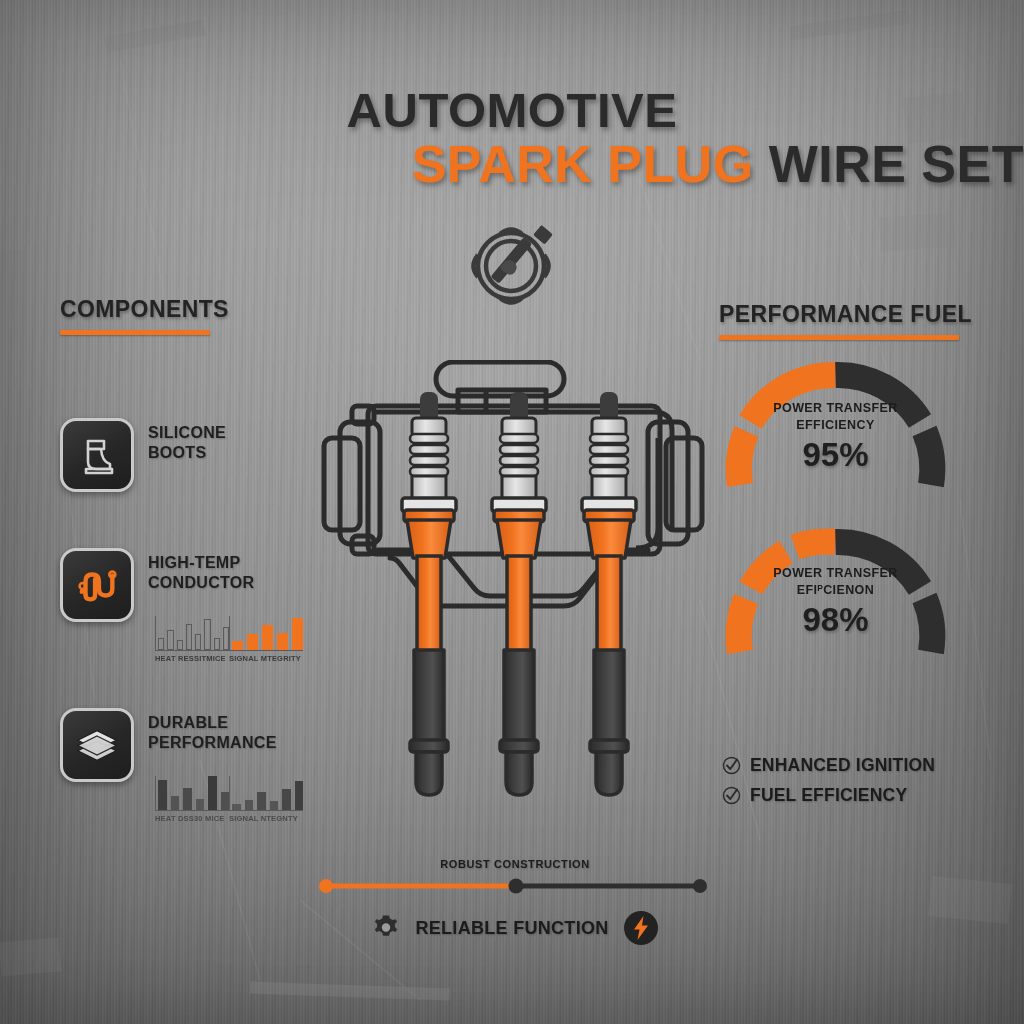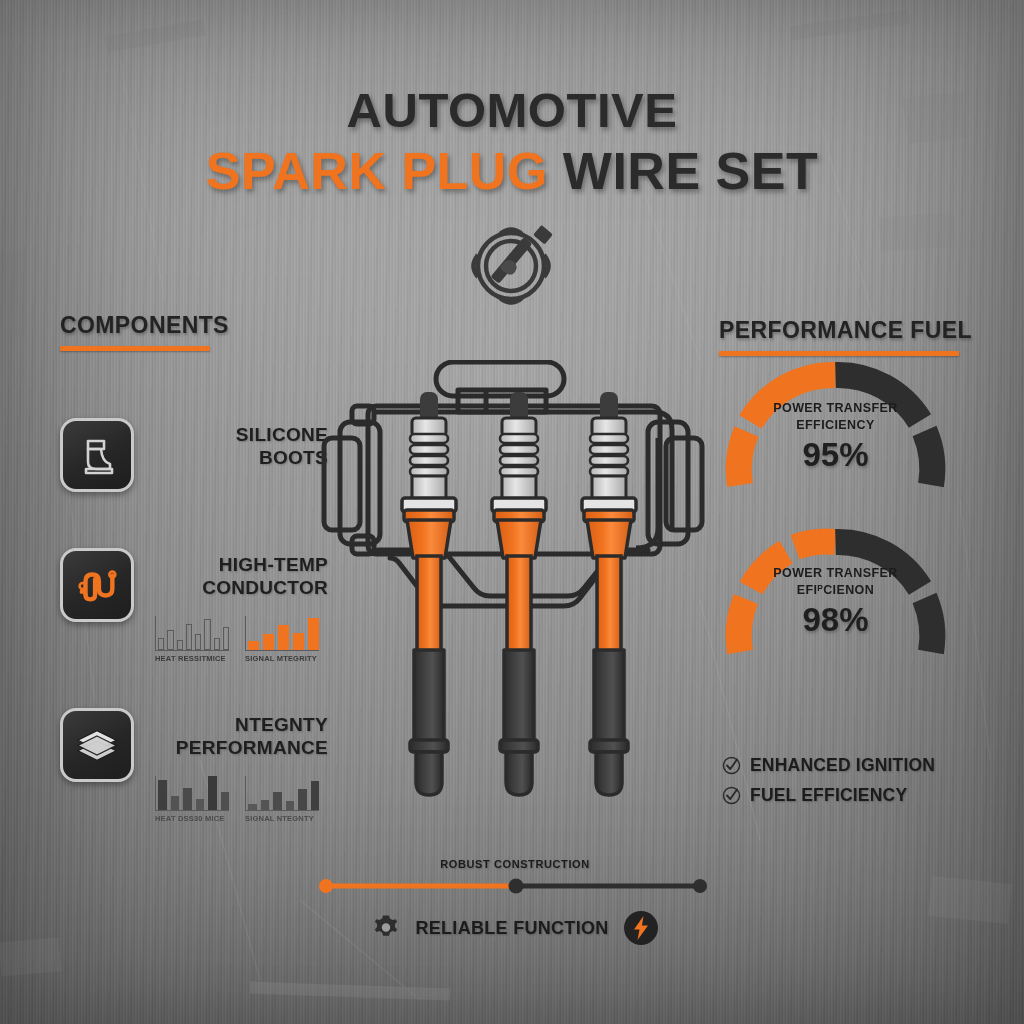--- a/index.html
+++ b/index.html
@@ -21,54 +21,53 @@
   .vign{position:absolute;inset:0;pointer-events:none;
     box-shadow:inset 0 0 180px 40px rgba(0,0,0,.22), inset 0 0 60px 6px rgba(0,0,0,.10);}
 
   
   #title-block{position:absolute;left:0;top:86px;width:1024px;text-align:center;}
   .t-line{
     font-weight:bold;letter-spacing:.5px;line-height:1.0;
     text-shadow:2px 3px 5px rgba(0,0,0,.35);
   }
   #title-line1{font-size:49px;color:#2b2b2b;}
-  #title-line2{font-size:52px;margin-top:10px;white-space:nowrap;}
+  #title-line2{font-size:52px;margin-top:3px;white-space:nowrap;text-align:right;}
   #title-line2 .o{color:#f0731f;}
   #title-line2 .d{color:#2b2b2b;}
 
   
   #top-badge{position:absolute;left:456px;top:216px;width:110px;height:100px;}
 
   
-  .sec-head{position:absolute;margin-top:16px;}
+  .sec-head{position:absolute;}
   .sec-title{font-size:23px;font-weight:bold;color:#232323;letter-spacing:.4px;
     text-shadow:1px 2px 3px rgba(0,0,0,.28);}
   .sec-rule{height:5px;background:#f0731f;margin-top:7px;border-radius:1px;
     box-shadow:0 1px 2px rgba(0,0,0,.3);}
   #components-head{left:60px;top:296px;}
   #components-head .sec-rule{width:150px;}
   #perf-head{left:719px;top:301px;}
   #perf-head .sec-rule{width:240px;}
 
   
   .comp-row{position:absolute;}
   .comp-icon{
     position:absolute;left:0;top:0;width:68px;height:68px;border-radius:16px;
     background:linear-gradient(150deg,#3b3b3b 0%,#262626 55%,#1e1e1e 100%);
     border:3px solid #c9c9c9;
     box-shadow:0 3px 6px rgba(0,0,0,.35);
     display:flex;align-items:center;justify-content:center;
   }
   .comp-label{
     position:absolute;left:88px;top:5px;width:180px;
-    font-size:19px;font-weight:bold;color:#1f1f1f;line-height:1.22;letter-spacing:.3px;
+    font-size:16px;font-weight:bold;color:#1f1f1f;line-height:1.22;letter-spacing:.3px;
     text-shadow:1px 1px 2px rgba(0,0,0,.22);
-    text-align:right;
   }
-  .minicharts{position:absolute;left:95px;top:72px;display:flex;gap:16px;}
+  .minicharts{position:absolute;left:95px;top:72px;display:flex;}
   .mc{width:74px;}
   .mc-bars{height:34px;display:flex;align-items:flex-end;gap:3px;
     border-left:1.5px solid #59595e;border-bottom:1.5px solid #59595e;padding-left:2px;}
   .mc-bars i{display:block;width:8px;}
   .mc-cap{font-size:7.5px;font-weight:bold;letter-spacing:.2px;margin-top:3px;
     color:#3a3a3a;white-space:nowrap;}
   .mc.dim .mc-cap{color:#4a4a4a;}
 
   #comp-0{left:60px;top:418px;}
   #comp-1{left:60px;top:548px;}
@@ -227,21 +226,21 @@
         </g>
         <g fill="#dcdcdc" stroke="#1e1e1e" stroke-width="1.2">
           <path d="M24 20 L44 30 L24 40 L4 30 Z" opacity=".92"></path>
         </g>
         <g fill="#cfcfcf" stroke="#1e1e1e" stroke-width="1.2">
           <path d="M24 14.5 L44 24.5 L24 34.5 L4 24.5 Z" opacity=".96"></path>
         </g>
       </svg>
     </div>
     <div class="comp-label">
-      <div>NTEGNTY</div>
+      <div>DURABLE</div>
       <div>PERFORMANCE</div>
     </div>
     <div class="minicharts" style="top:68px">
       <div class="mc dim">
         <div class="mc-bars" style="gap:4px">
           <i style="height:88%;background:#3f3f3f;width:10px"></i>
           <i style="height:40%;background:#535353;width:10px"></i>
           <i style="height:66%;background:#4a4a4a;width:10px"></i>
           <i style="height:32%;background:#565656;width:10px"></i>
           <i style="height:100%;background:#3a3a3a;width:10px"></i>

